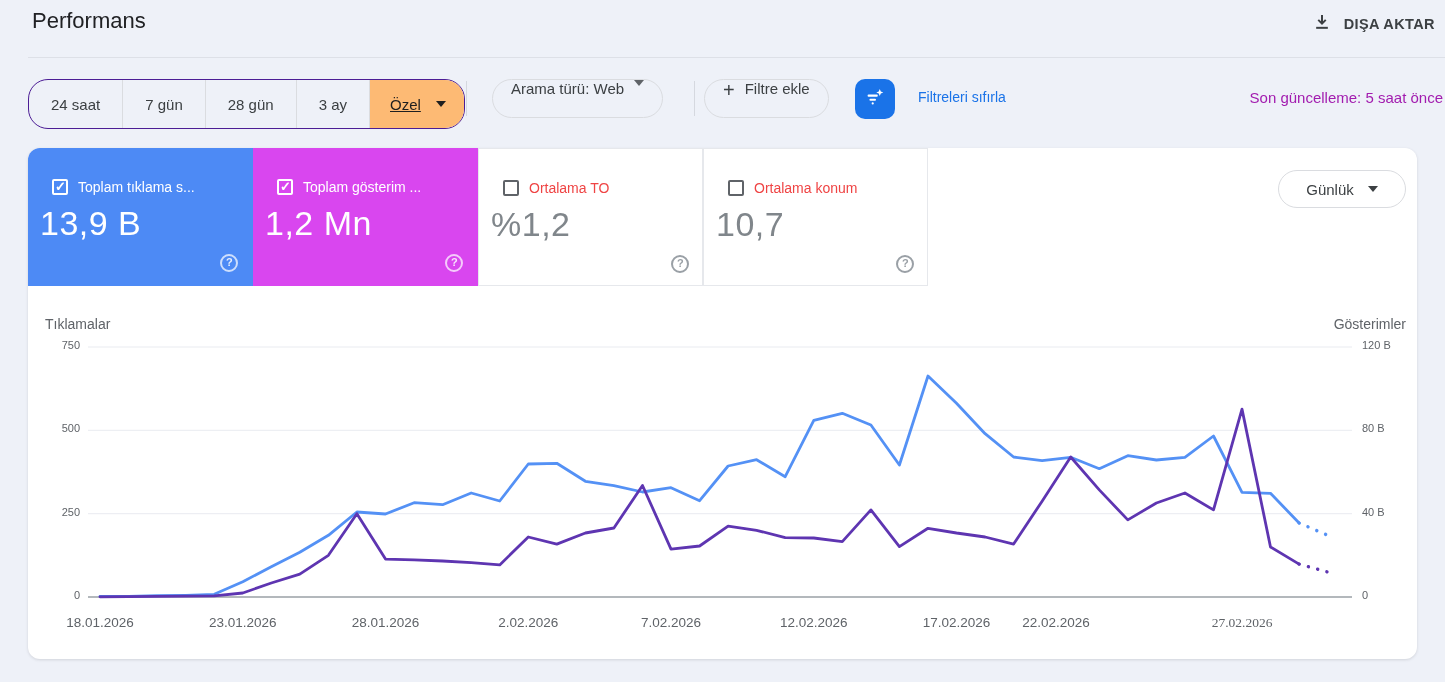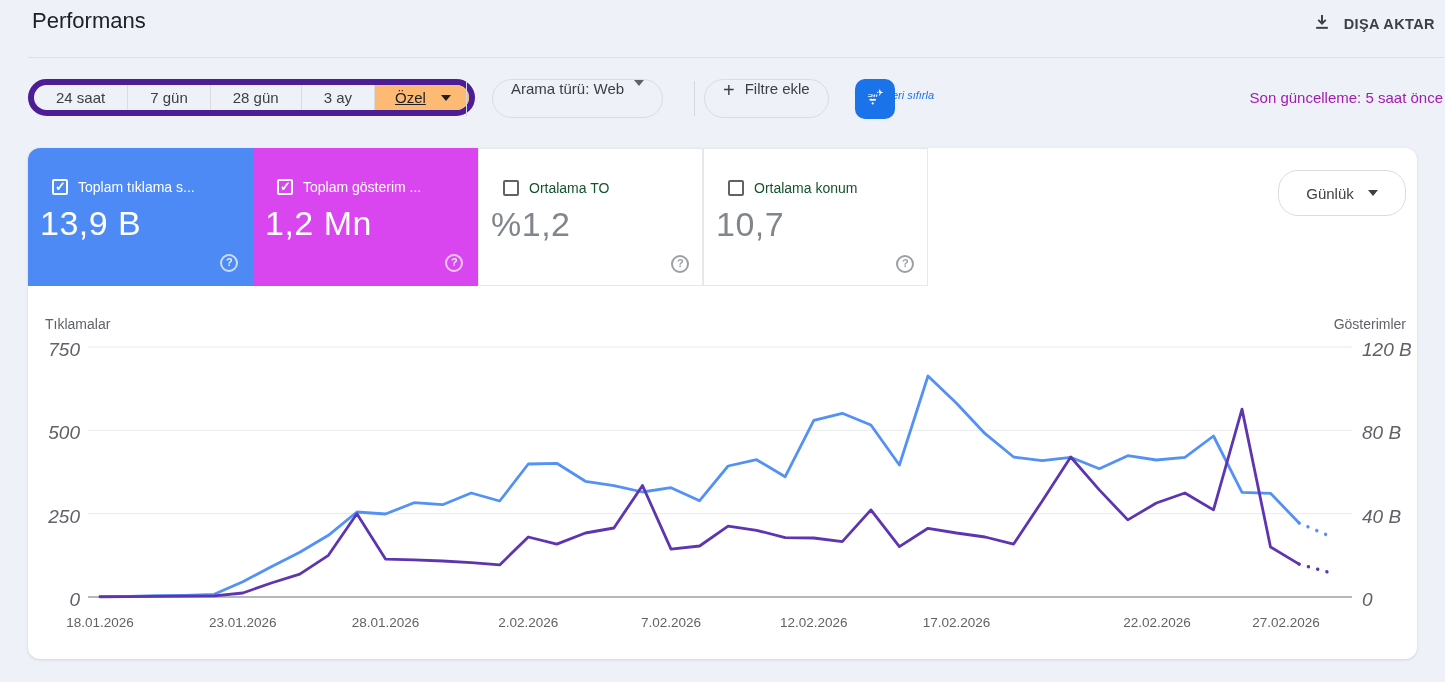--- a/index.html
+++ b/index.html
@@ -8,33 +8,33 @@
   .page { position:relative; width:1445px; height:682px; background:#eef1f8; overflow:hidden; }
 
   
   .title { position:absolute; left:32px; top:8px; font-size:22px; color:#202124; }
   .export-btn { position:absolute; right:2px; top:8px; display:flex; align-items:center; gap:12px;
                 color:#3c4043; font-size:14.5px; font-weight:700; letter-spacing:.4px; cursor:pointer; padding:4px 8px;}
   .hdr-divider { position:absolute; left:28px; right:0; top:57px; height:1px; background:#dde0e7; }
 
   
   .toolbar { position:absolute; left:0; top:79px; width:100%; height:40px; }
-  .seg { position:absolute; left:28px; top:0; height:37px; display:flex; border:6px solid #4c1d95;
+  .seg { position:absolute; left:28px; top:0; height:50px; display:flex; border:1px solid #4c1d95;
          border-radius:20px; overflow:hidden; background:transparent; }
   .seg-item { display:flex; align-items:center; justify-content:center; padding:0 22px; font-size:15px;
               color:#3c4043; border-left:1px solid #dadce0; cursor:pointer; white-space:nowrap; }
   .seg-item:first-child { border-left:none; }
   .seg-item.selected { background:#fdba74; color:#1f1f1f; gap:15px; padding:0 18px 0 20px;text-decoration:underline; }
   .vdiv { position:absolute; top:2px; width:1px; height:35px; background:#d5d8df; }
   .pill-btn { position:absolute; top:0; height:39px; display:flex; align-items:flex-start; gap:10px;
               border:1px solid #dadce0; border-radius:20px; padding:0 18px; font-size:15px; color:#3c4043;
               cursor:pointer; white-space:nowrap; background:transparent; }
   .filter-sq { position:absolute; left:855px; top:0; width:40px; height:40px; border-radius:10px;
                background:#1a73e8; display:flex; align-items:center; justify-content:center; cursor:pointer; }
-  .reset-link { position:absolute; left:865px; top:10px; font-size:11px; color:#1a73e8; cursor:pointer;font-style:italic; }
+  .reset-link { position:absolute; left:918px; top:10px; font-size:14px; color:#1a73e8; cursor:pointer; }
   .last-update { position:absolute; right:2px; top:10px; font-size:15px; color:#a21caf; }
 
   .caret { width:0; height:0; border-left:5px solid transparent; border-right:5px solid transparent;
            border-top:6px solid #5f6368; display:inline-block; }
   .seg-item .caret { border-top-color:#1f1f1f; }
 
   
   .panel { position:absolute; left:28px; top:148px; width:1389px; height:511px; background:#fff;
            border-radius:12px; box-shadow:0 1px 3px rgba(60,64,67,.16); }
 
@@ -43,38 +43,38 @@
   .card-0 { left:0; border-radius:12px 0 0 0; }
   .card-1 { left:225px; }
   .card-2 { left:450px; }
   .card-3 { left:675px; }
   .card.plain { background:#fff; border:1px solid #e6e8ec; }
   .card-head { position:absolute; left:24px; top:31px; display:flex; align-items:center; gap:10px; }
   .cbx { width:16px; height:16px; border:2px solid #fff; border-radius:2px; position:relative; flex:0 0 auto; }
   .cbx.checked::before { content:"✓"; position:absolute; left:1px; top:-2px; font-size:13px; font-weight:bold; color:#fff; }
   .card.plain .cbx { border-color:#5f6368; }
   .card-label { font-size:14px; color:#fff; white-space:nowrap; }
-  .card.plain .card-label { color:#14532d; }
+  .card.plain .card-label { color:#ef4444; }
   .card-value { position:absolute; left:12px; top:56px; font-size:34px; color:#fff; letter-spacing:.5px; }
   .card.plain .card-value { color:#80868b; }
   .help { position:absolute; left:192px; top:106px; width:18px; height:18px; border-radius:50%;
           border:2px solid rgba(255,255,255,.72); color:rgba(255,255,255,.85); cursor:pointer; }
   .help::before { content:"?"; position:absolute; left:4px; top:0px; font-size:11px; font-weight:bold; }
   .card.plain .help { border-color:#9aa0a6; color:#9aa0a6; }
 
-  .gran-btn { position:absolute; left:1250px; top:22px; width:128px; height:46px; border:1px solid #dadce0;
+  .gran-btn { position:absolute; left:1250px; top:22px; width:128px; height:38px; border:1px solid #dadce0;
               border-radius:20px; display:flex; align-items:center; justify-content:center; gap:14px;
               font-size:15px; color:#3c4043; cursor:pointer; background:#fff; }
   .gran-btn .caret { border-top-color:#3c4043; }
 
   
   .axis-title { position:absolute; top:168px; font-size:14px; color:#5f6368; }
   .axis-title.left { left:17px; }
   .axis-title.right { right:11px; }
-  .ytick { position:absolute; font-size:19px; color:#5f6368;font-style:italic; }
+  .ytick { position:absolute; font-size:11px; color:#5f6368; }
   .ytick.l { left:0; width:52px; text-align:right; }
   .ytick.r { left:1334px; text-align:center; }
   .xtick { position:absolute; top:467px; width:100px; text-align:center; font-size:13.5px; color:#5f6368; }
   .chart-svg { position:absolute; left:60px; top:192px; }
 </style>
 </head>
 <body>
 
 <div class="page">
 
@@ -201,16 +201,16 @@
       <div class="ytick r" style="top: 274.3px;">80 B</div>
       <div class="ytick r" style="top: 357.6px;">40 B</div>
       <div class="ytick r" style="top: 440.9px;">0</div>
       <div class="xtick" style="left: 22px;">18.01.2026</div>
       <div class="xtick" style="left: 164.75px;">23.01.2026</div>
       <div class="xtick" style="left: 307.5px;">28.01.2026</div>
       <div class="xtick" style="left: 450.25px;">2.02.2026</div>
       <div class="xtick" style="left: 593px;">7.02.2026</div>
       <div class="xtick" style="left: 735.75px;">12.02.2026</div>
       <div class="xtick" style="left: 878.5px;">17.02.2026</div>
-      <div class="xtick" style="left: 1079px;">22.02.2026</div>
-      <div class="xtick" style="left: 1208px;">27.02.2026</div>
+      <div class="xtick" style="left: 978px;">22.02.2026</div>
+      <div class="xtick" style="left: 1164px; font-family: Liberation Serif, serif;">27.02.2026</div>
     </div>
 </div>
 
 </body></html>

